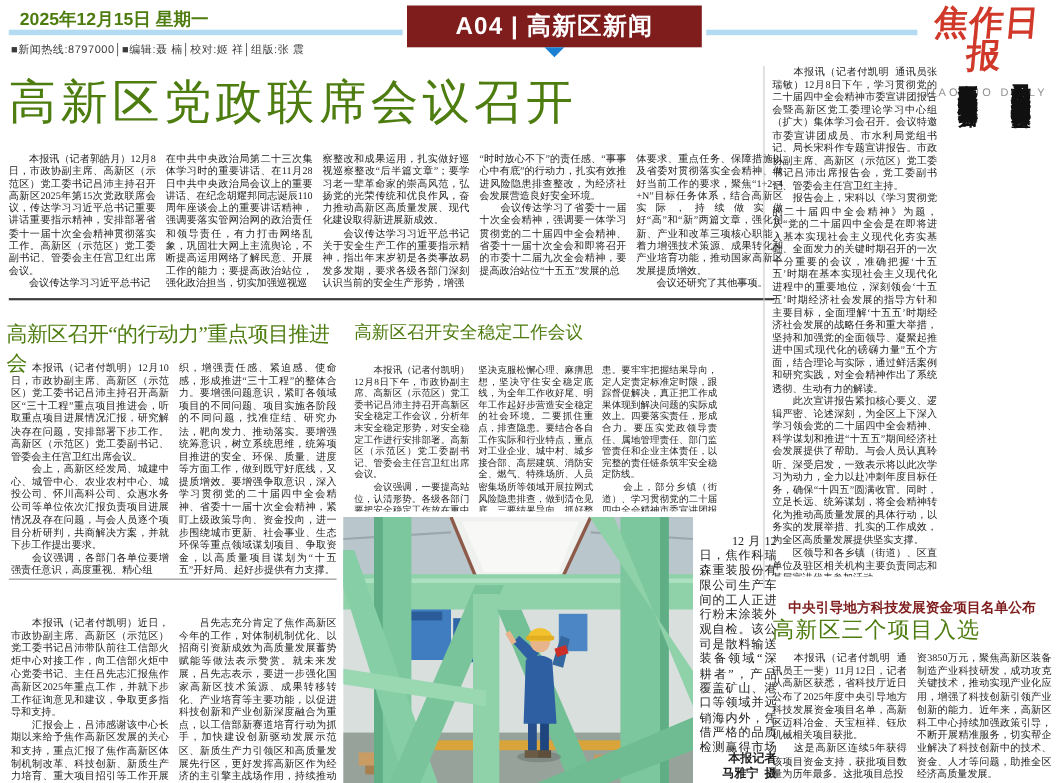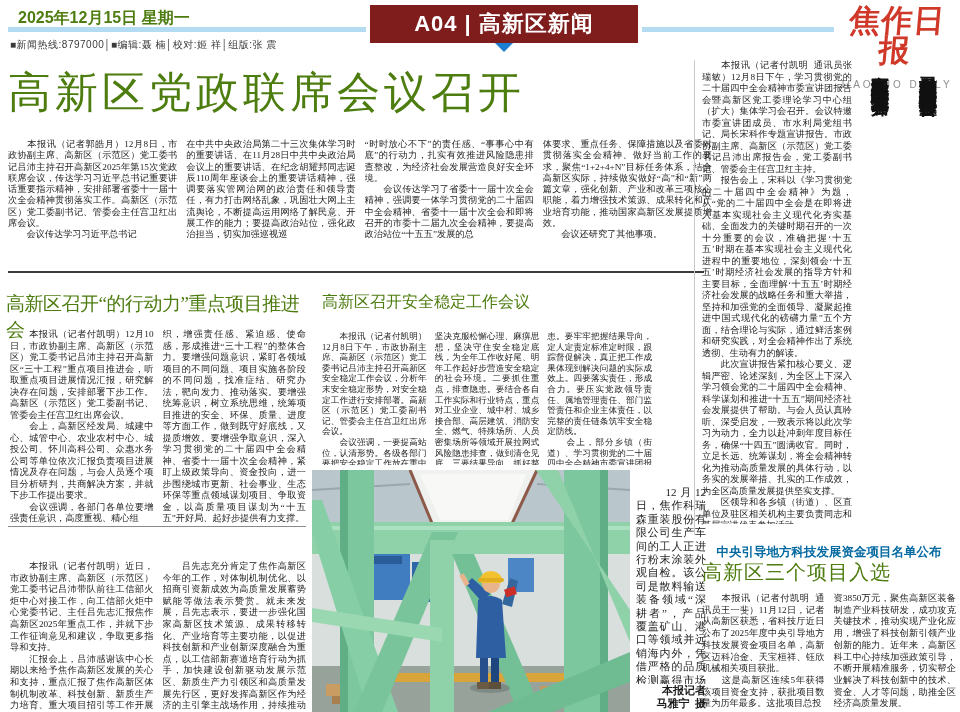--- a/index.html
+++ b/index.html
@@ -45,20 +45,22 @@
     <div class="masthead-cn">焦作日报</div>
     <div class="masthead-en sans">JIAOZUO DAILY</div>
   </div>
 
   <div class="abs headline" style="left:8px;top:64px;width:704px;font-size:43px;letter-spacing:4px;">高新区党政联席会议召开</div>
 
   <div class="abs cols" style="left:8px;top:139px;width:704px;height:138px;gap:9px;font-size:9.2px;line-height:11.3px;">
     <div class="col">　　本报讯（记者郭皓月）12月8日，市政协副主席、高新区（示范区）党工委书记吕沛主持召开高新区2025年第15次党政联席会议，传达学习习近平总书记重要讲话重要指示精神，安排部署省委十一届十次全会精神贯彻落实工作。高新区（示范区）党工委副书记、管委会主任宫卫红出席会议。
 　　会议传达学习习近平总书记</div>
     <div class="col">在中共中央政治局第二十三次集体学习时的重要讲话、在11月28日中共中央政治局会议上的重要讲话、在纪念胡耀邦同志诞辰110周年座谈会上的重要讲话精神，强调要落实管网治网的政治责任和领导责任，有力打击网络乱象，巩固壮大网上主流舆论，不断提高运用网络了解民意、开展工作的能力；要提高政治站位，强化政治担当，切实加强巡视巡</div>
+    <div class="col">察整改和成果运用，扎实做好巡视巡察整改“后半篇文章”；要学习老一辈革命家的崇高风范，弘扬党的光荣传统和优良作风，奋力推动高新区高质量发展、现代化建设取得新进展新成效。
+　　会议传达学习习近平总书记关于安全生产工作的重要指示精神，指出年末岁初是各类事故易发多发期，要求各级各部门深刻认识当前的安全生产形势，增强</div>
     <div class="col">“时时放心不下”的责任感、“事事心中有底”的行动力，扎实有效推进风险隐患排查整改，为经济社会发展营造良好安全环境。
 　　会议传达学习了省委十一届十次全会精神，强调要一体学习贯彻党的二十届四中全会精神、省委十一届十次全会和即将召开的市委十二届九次全会精神，要提高政治站位“十五五”发展的总</div>
     <div class="col">体要求、重点任务、保障措施以及省委对贯彻落实全会精神、做好当前工作的要求，聚焦“1+2+4+N”目标任务体系，结合高新区实际，持续做实做好“高”和“新”两篇文章，强化创新、产业和改革三项核心职能，着力增强技术策源、成果转化和产业培育功能，推动国家高新区发展提质增效。
 　　会议还研究了其他事项。</div>
   </div>
 
   <div class="abs divider" style="left:8px;top:271px;width:696px;height:2px;"></div>
 
   <div class="abs headline" style="left:6px;top:291px;width:302px;font-size:19px;letter-spacing:-0.5px;">高新区召开“的行动力”重点项目推进会</div>
   <div class="abs cols" style="left:10px;top:329px;width:296px;height:194px;gap:9px;font-size:9.2px;line-height:11.5px;">
@@ -89,21 +91,21 @@
   <div class="abs col" style="left:702px;top:60px;width:150px;height:464px;font-size:9.2px;line-height:11.5px;">　　本报讯（记者付凯明  通讯员张瑞敏）12月8日下午，学习贯彻党的二十届四中全会精神市委宣讲团报告会暨高新区党工委理论学习中心组（扩大）集体学习会召开。会议特邀市委宣讲团成员、市水利局党组书记、局长宋科作专题宣讲报告。市政协副主席、高新区（示范区）党工委书记吕沛出席报告会，党工委副书记、管委会主任宫卫红主持。
 　　报告会上，宋科以《学习贯彻党的二十届四中全会精神》为题，从“党的二十届四中全会是在即将进入基本实现社会主义现代化夯实基础、全面发力的关键时期召开的一次十分重要的会议，准确把握‘十五五’时期在基本实现社会主义现代化进程中的重要地位，深刻领会‘十五五’时期经济社会发展的指导方针和主要目标，全面理解‘十五五’时期经济社会发展的战略任务和重大举措，坚持和加强党的全面领导、凝聚起推进中国式现代化的磅礴力量”五个方面，结合理论与实际，通过鲜活案例和研究实践，对全会精神作出了系统透彻、生动有力的解读。
 　　此次宣讲报告紧扣核心要义、逻辑严密、论述深刻，为全区上下深入学习领会党的二十届四中全会精神、科学谋划和推进“十五五”期间经济社会发展提供了帮助。与会人员认真聆听、深受启发，一致表示将以此次学习为动力，全力以赴冲刺年度目标任务，确保“十四五”圆满收官。同时，立足长远、统筹谋划，将全会精神转化为推动高质量发展的具体行动，以务实的发展举措、扎实的工作成效，为全区高质量发展提供坚实支撑。
 　　区领导和各乡镇（街道）、区直单位及驻区相关机构主要负责同志和基层宣讲代表参加活动。</div>
 
   <div class="abs v-headline" style="left:856px;top:62px;height:474px;">
     <span>学习贯彻党的二十届四中全会精神市委宣讲团报告会暨</span>
     <span>高新区党工委理论学习中心组（扩大）集体学习会召开</span>
   </div>
 
-  <div class="abs sans" style="left:702px;top:544px;width:254px;text-align:center;font-size:12.5px;font-weight:bold;color:#0369a1;">中央引导地方科技发展资金项目名单公布</div>
+  <div class="abs sans" style="left:702px;top:544px;width:254px;text-align:center;font-size:12.5px;font-weight:bold;color:#7f1d1d;">中央引导地方科技发展资金项目名单公布</div>
   <div class="abs headline" style="left:702px;top:559px;width:254px;font-size:20px;letter-spacing:1px;">高新区三个项目入选</div>
   <div class="abs cols" style="left:702px;top:593px;width:254px;height:118px;gap:9px;font-size:9.2px;line-height:11.7px;">
     <div class="col">　　本报讯（记者付凯明  通讯员王一斐）11月12日，记者从高新区获悉，省科技厅近日公布了2025年度中央引导地方科技发展资金项目名单，高新区迈科冶金、天宝桓祥、钰欣机械相关项目获批。
 　　这是高新区连续5年获得该项目资金支持，获批项目数量为历年最多。这批项目总投</div>
     <div class="col">资3850万元，聚焦高新区装备制造产业科技研发，成功攻克关键技术，推动实现产业化应用，增强了科技创新引领产业创新的能力。近年来，高新区科工中心持续加强政策引导，不断开展精准服务，切实帮企业解决了科技创新中的技术、资金、人才等问题，助推全区经济高质量发展。</div>
   </div>
 
   <svg class="abs" style="left:312px;top:470px;" width="318" height="242" viewBox="0 0 318 242" role="img">
 
     <rect x="0" y="0" width="318" height="242" fill="#d8dfdc"></rect>

